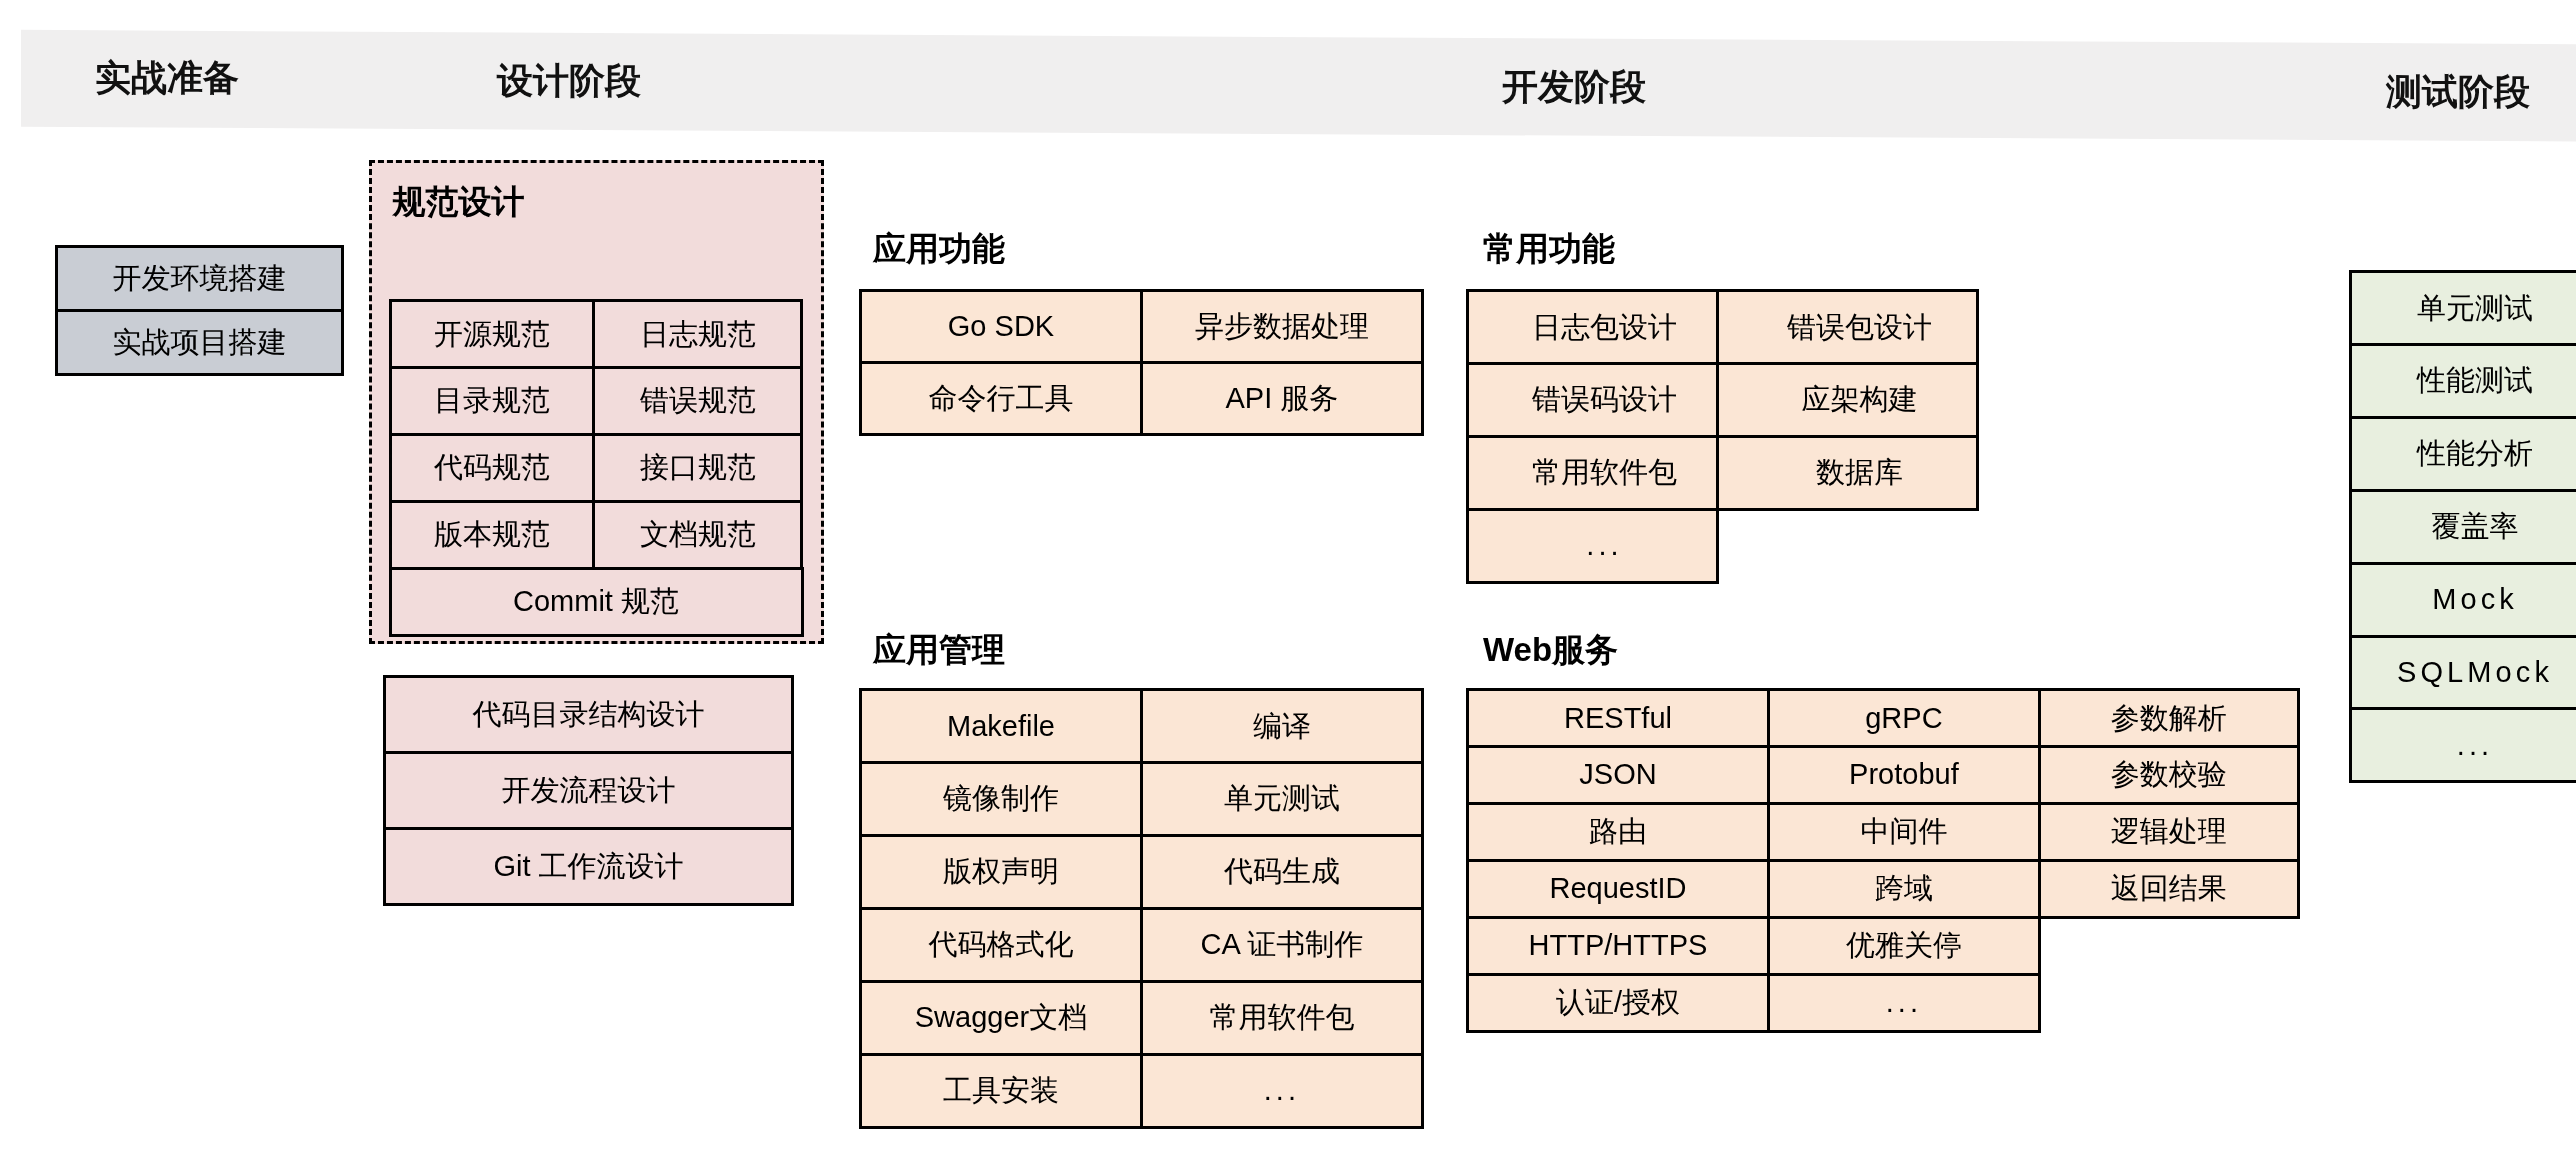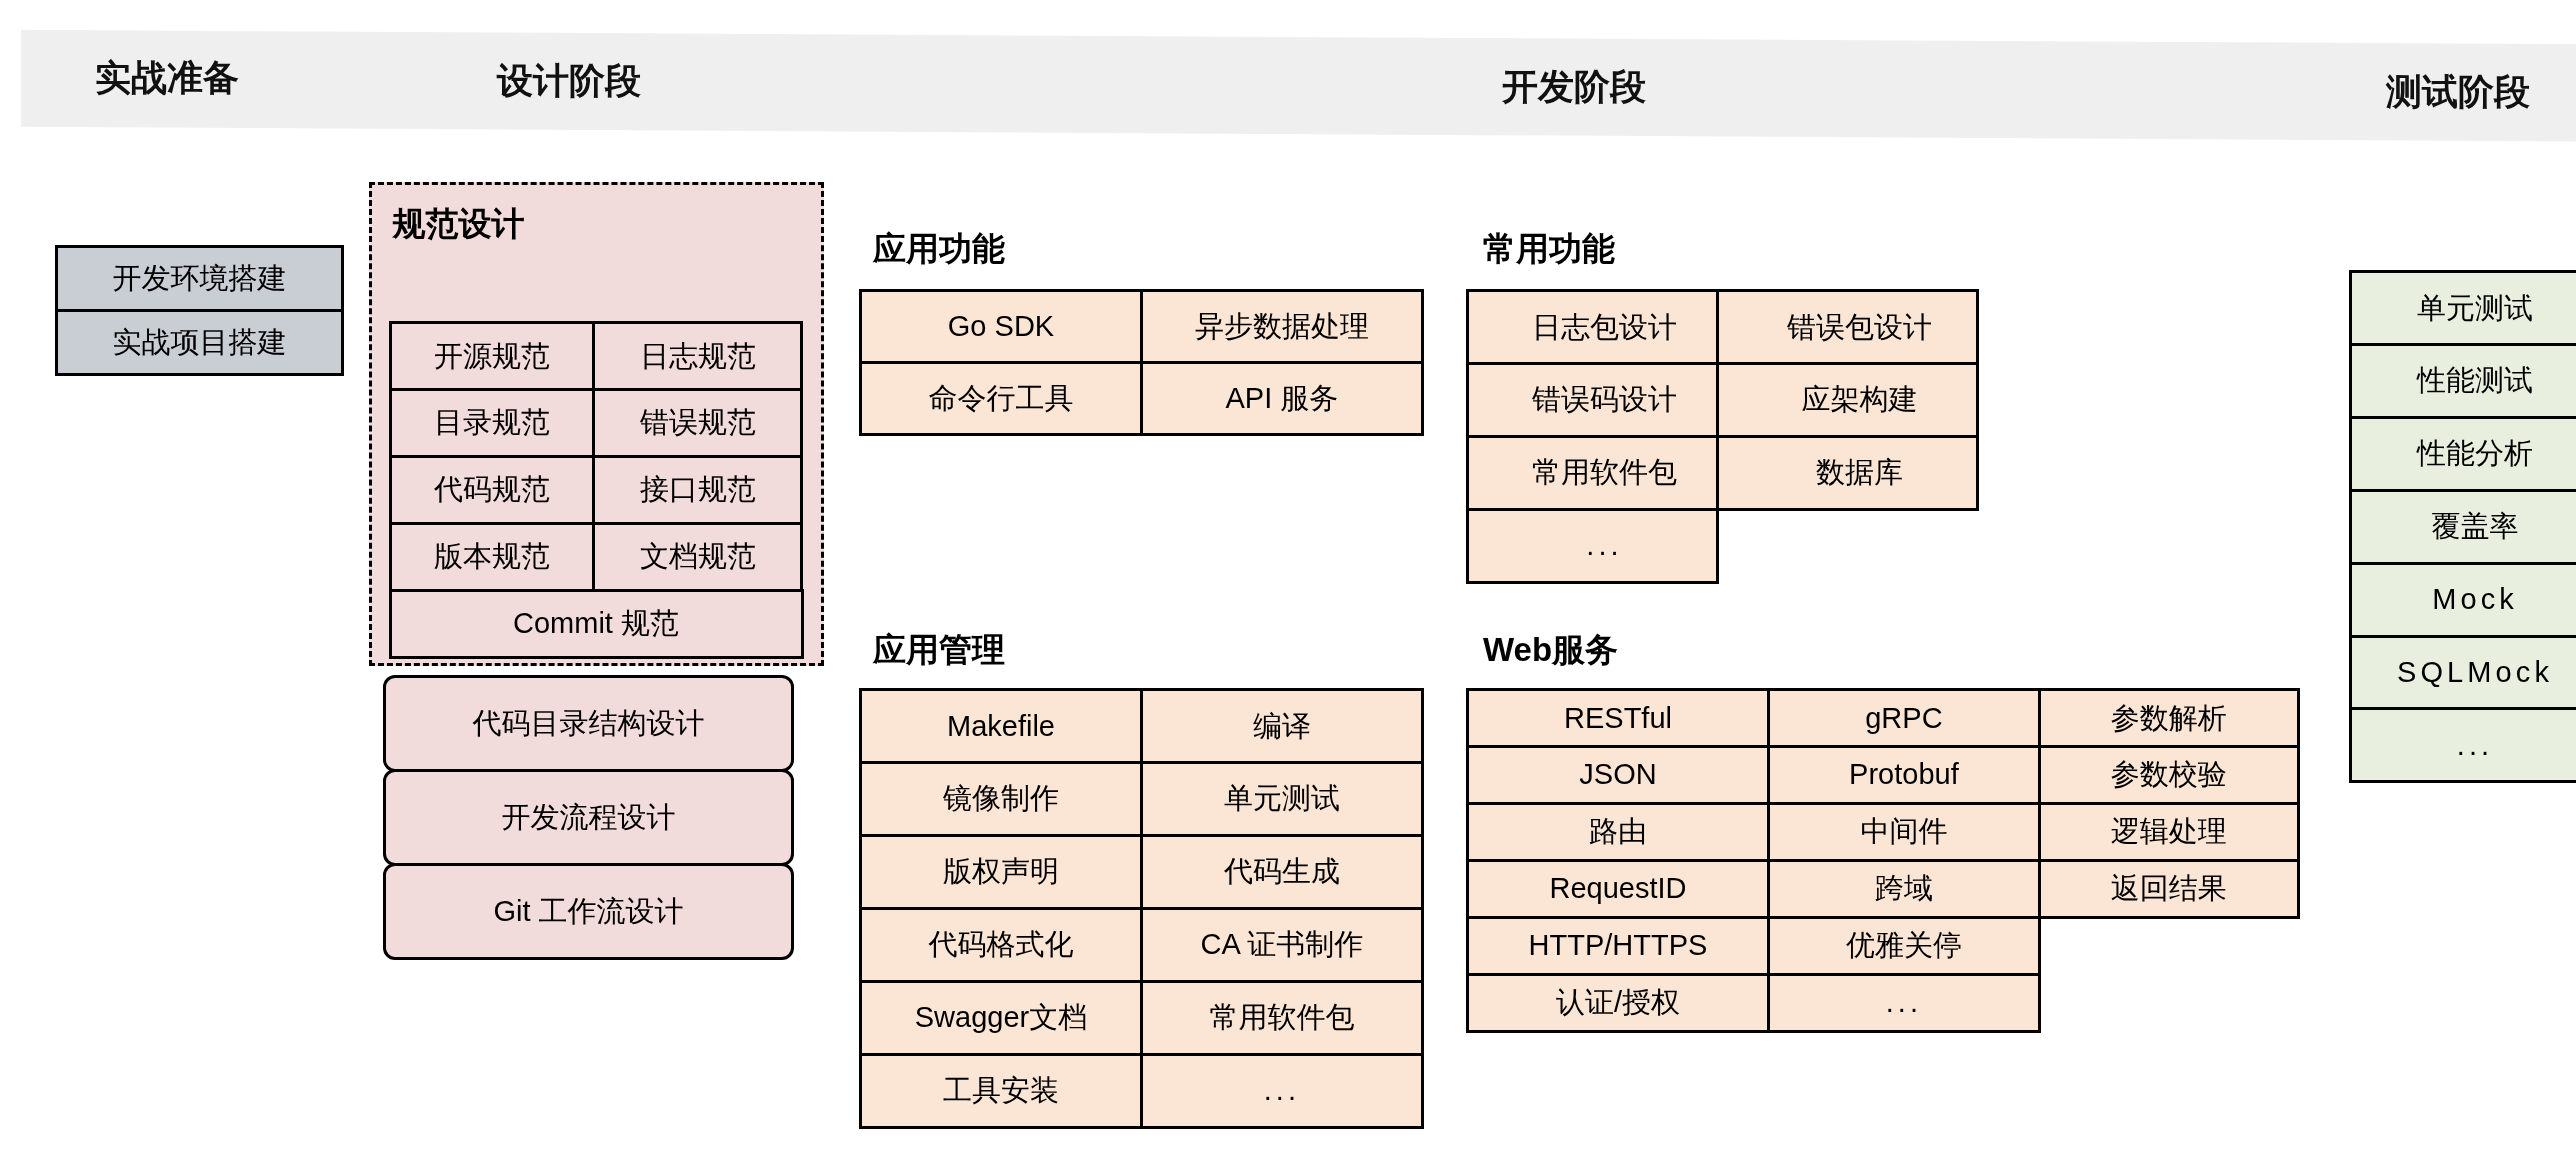--- a/index.html
+++ b/index.html
@@ -25,32 +25,32 @@
   }
   .cell + .cell{margin-left:-3.1px;}
   .lat{letter-spacing:4.1px;}
   
   .grp-title{position:absolute;font-size:33px;font-weight:bold;color:#000;white-space:nowrap;line-height:1;}
   
   .prep{left:23px;top:245px;padding-left:32px;}
   .prep .cell{width:289px;height:67px;background:#c9cdd4;}
   
   .spec-box{
-    position:absolute;left:369px;top:182px;width:455px;height:484px;
+    position:absolute;left:369px;top:160px;width:455px;height:484px;
     background:#f2dcdb;border:3.1px dashed #000;box-sizing:border-box;
   }
   .spec-title{position:absolute;left:20.6px;top:21.6px;font-size:33px;font-weight:bold;white-space:nowrap;line-height:1;}
   .spec{left:16.5px;top:136px;}
   .spec .cell{height:70px;background:#f2dcdb;}
   .spec .c1{width:207px;}
   .spec .c2{width:211px;}
   .spec .footer{width:415px;}
   
   .dextra{left:383px;top:675px;}
-  .dextra .cell{width:411px;height:97px;background:#f2dcdb;border-radius:12px;}
+  .dextra .cell{width:411px;height:79px;background:#f2dcdb;}
   
   .afeat{left:859px;top:289px;}
   .afeat .cell{height:75px;background:#fbe6d5;}
   .afeat .c1,.afeat .c2{width:284px;}
   .cfeat{left:1466px;top:289px;}
   .cfeat .cell{height:76px;background:#fbe6d5;padding-left:24px;}
   .cfeat .c1{width:253px;}
   .cfeat .c2{width:263px;font-family:Liberation Serif, serif;}
   .amgmt{left:859px;top:688px;}
   .amgmt .cell{height:76px;background:#fbe6d5;}

